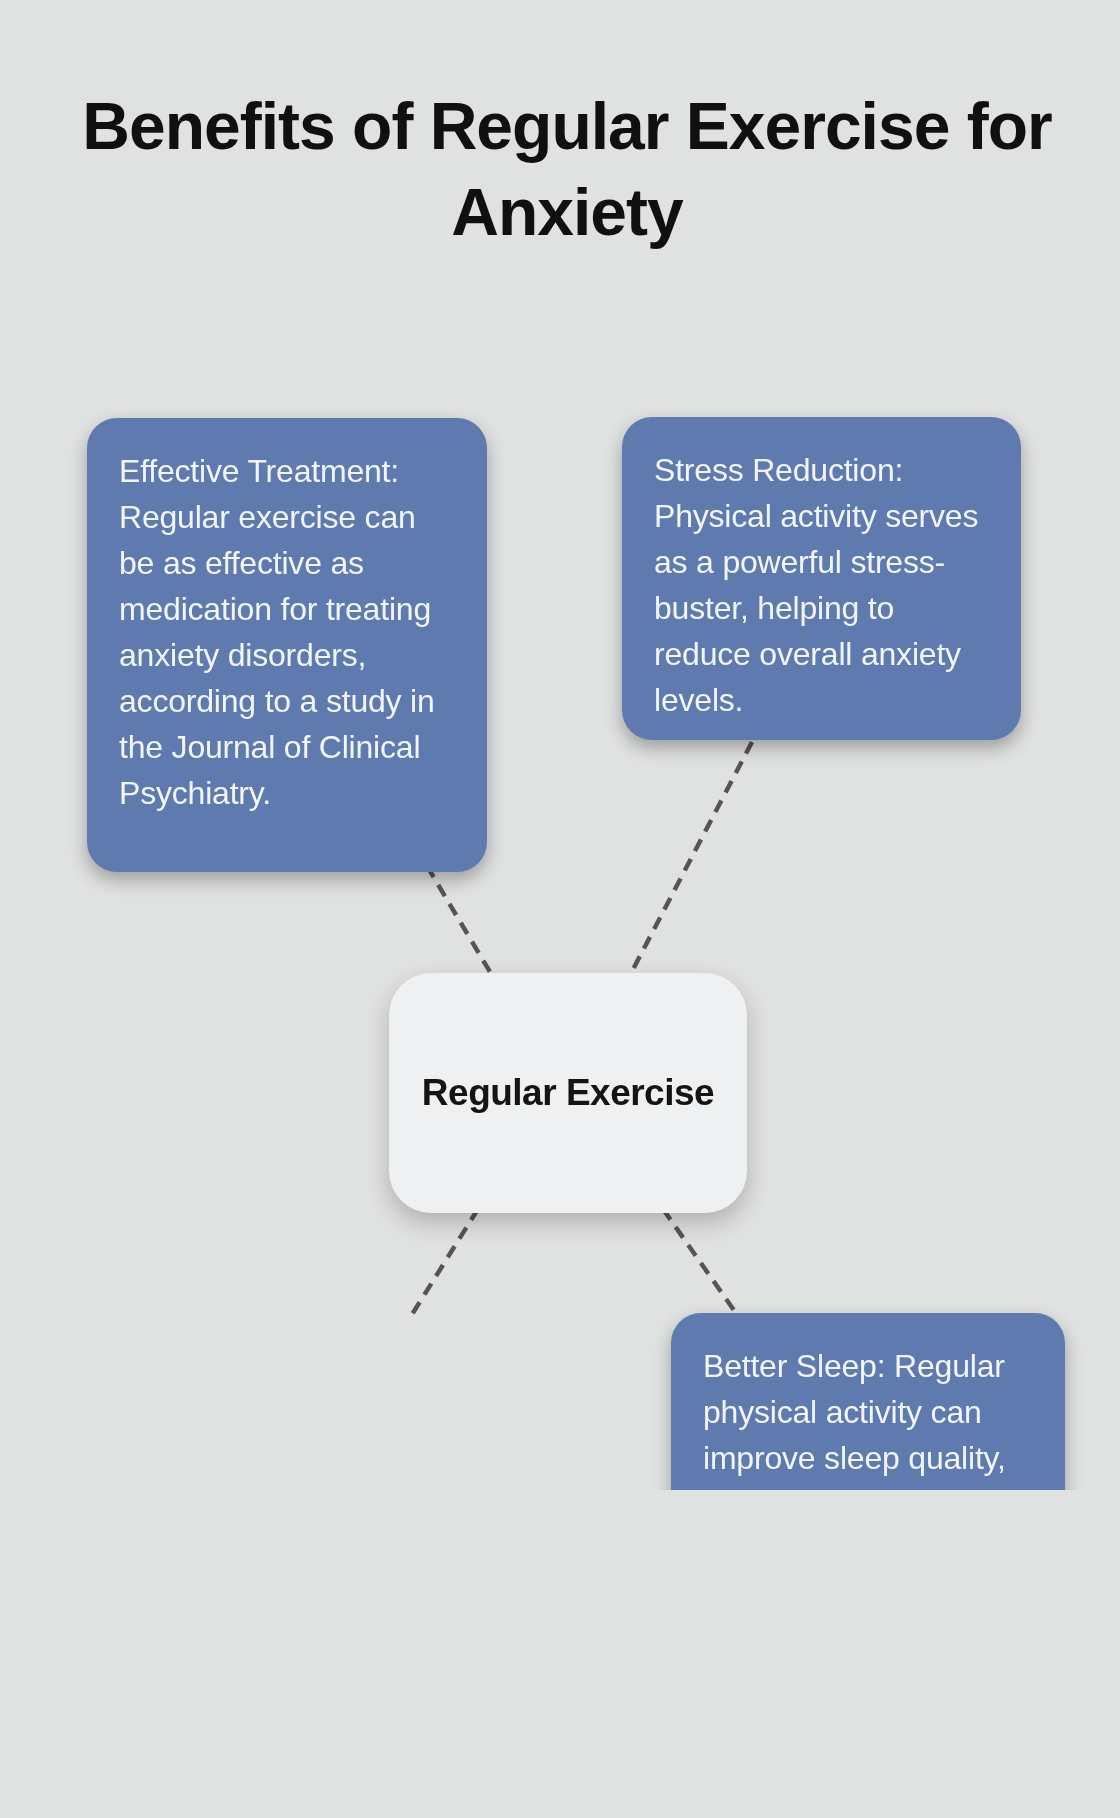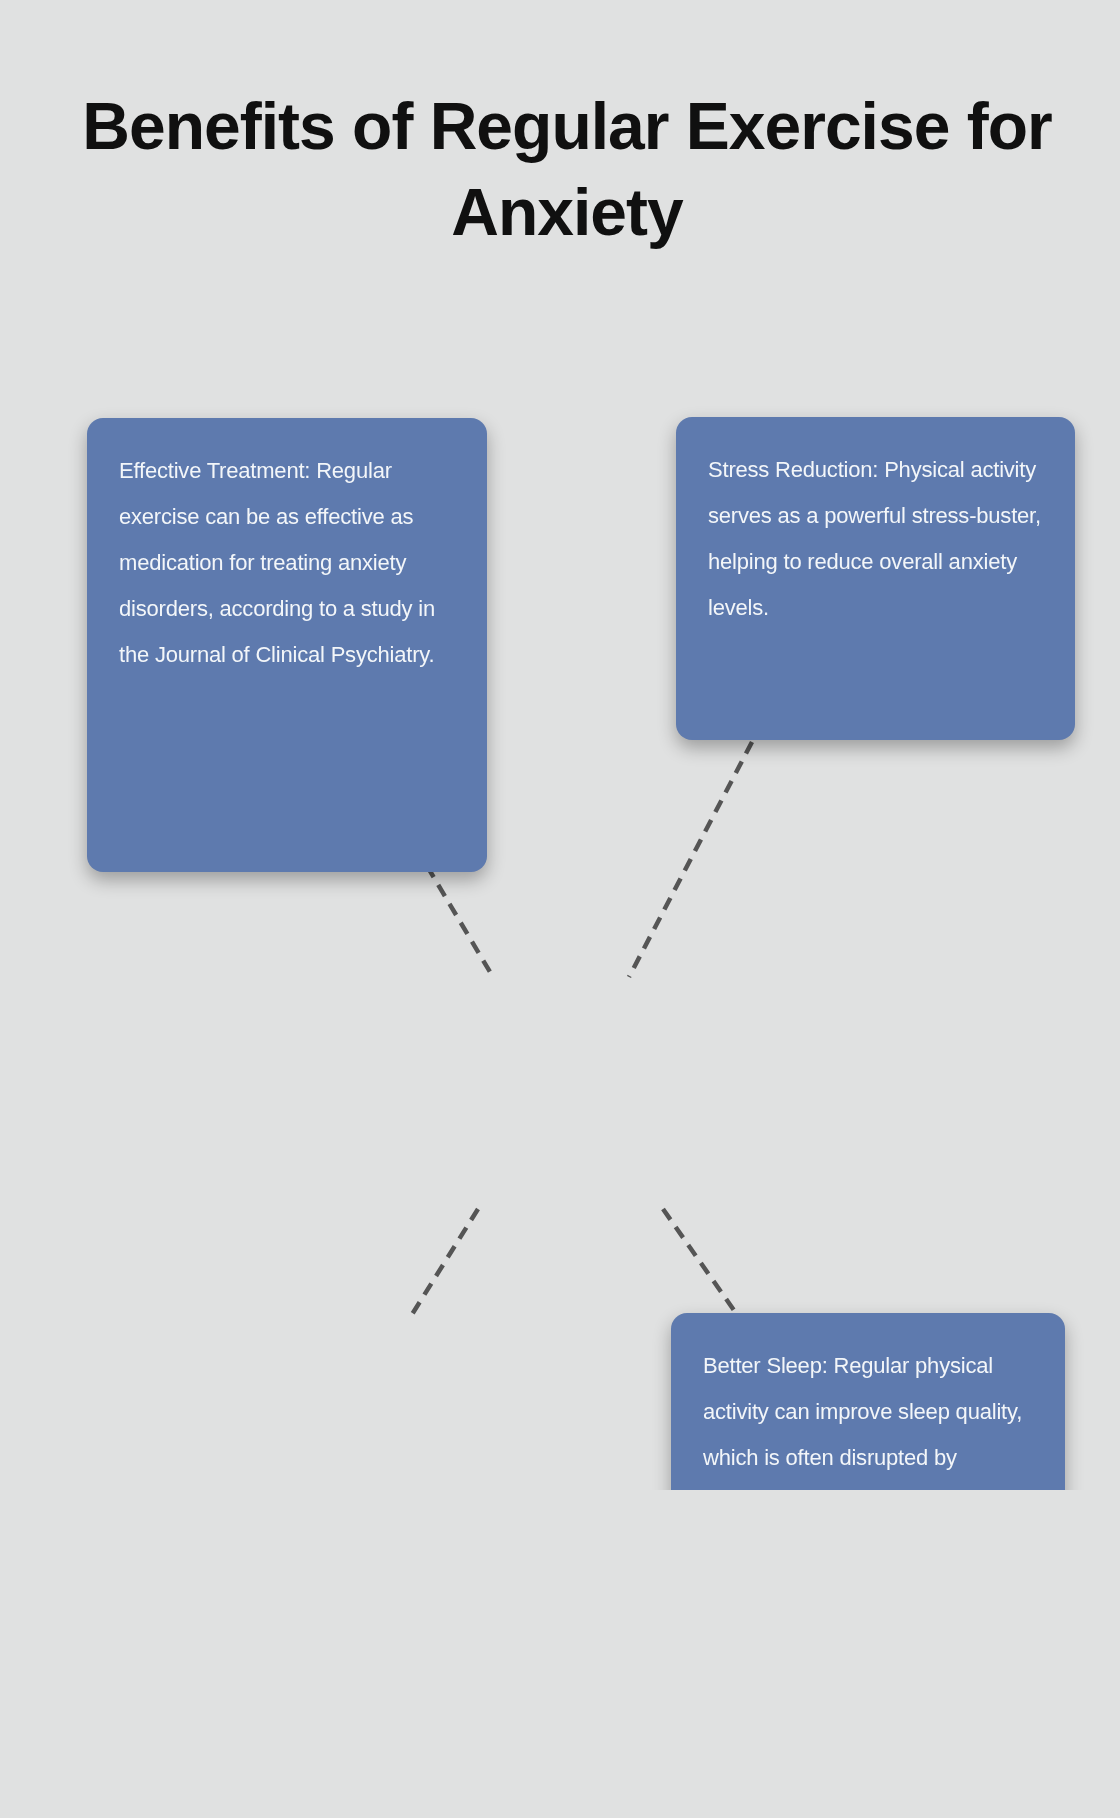--- a/index.html
+++ b/index.html
@@ -33,29 +33,29 @@
   }
   .connectors line{
     stroke:var(--connector);
     stroke-width:4.5;
     stroke-dasharray:13 9;
     fill:none;
   }
   .node{
     position:absolute;
     background:var(--node-fill);
-    border-radius:16px;
+    border-radius:30px;
     box-shadow:0 8px 18px rgba(0,0,0,0.30);
     color:var(--node-text);
-    font-size:22px;line-height:46px;letter-spacing:-0.2px;
+    font-size:32px;line-height:46px;letter-spacing:-0.2px;
     padding:30px 32px;
     box-sizing:border-box;
   }
   .node-tl{left:80px;top:418px;width:400px;height:454px;}
-  .node-tr{left:669px;top:417px;width:399px;height:323px;}
+  .node-tr{left:615px;top:417px;width:399px;height:323px;}
   .node-bl{left:80px;top:1313px;width:398px;height:325px;}
   .node-br{left:664px;top:1313px;width:394px;height:280px;}
   .center-node{
     position:absolute;left:382px;top:973px;width:358px;height:240px;
     background:var(--center-fill);
     border-radius:42px;
     box-shadow:0 10px 24px rgba(0,0,0,0.22);
     display:flex;align-items:center;justify-content:center;
     color:var(--center-text);
     font-size:37px;font-weight:bold;letter-spacing:-0.5px;
@@ -77,19 +77,22 @@
   </svg>
 
   <div class="node node-tl">
     <span>Effective Treatment: Regular exercise can be as effective as medication for treating anxiety disorders, according to a study in the Journal of Clinical Psychiatry.</span>
   </div>
 
   <div class="node node-tr">
     <span>Stress Reduction: Physical activity serves as a powerful stress-buster, helping to reduce overall anxiety levels.</span>
   </div>
 
+  <div class="center-node">
+    <span>Regular Exercise</span>
+  </div>
 
 
   <div class="node node-br">
     <span>Better Sleep: Regular physical activity can improve sleep quality, which is often disrupted by anxiety.</span>
   </div>
 
 </div>
 
 </body></html>

